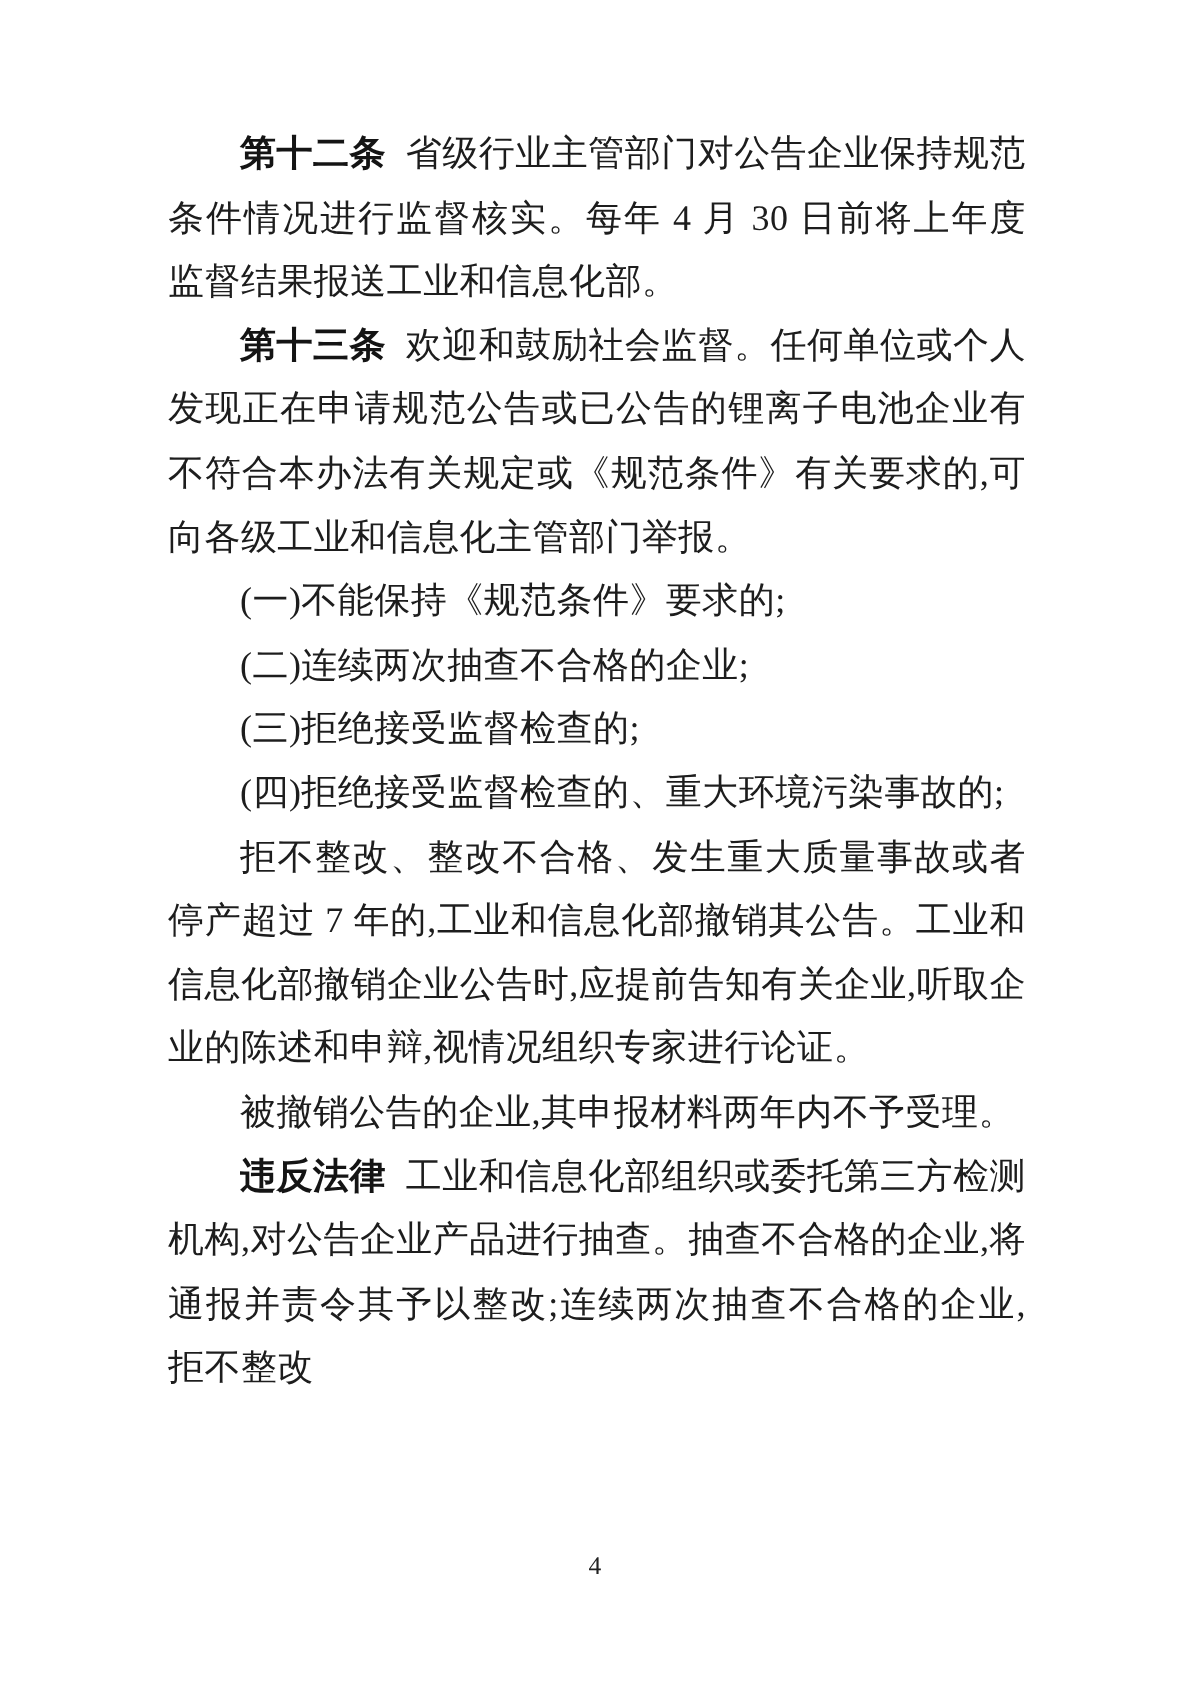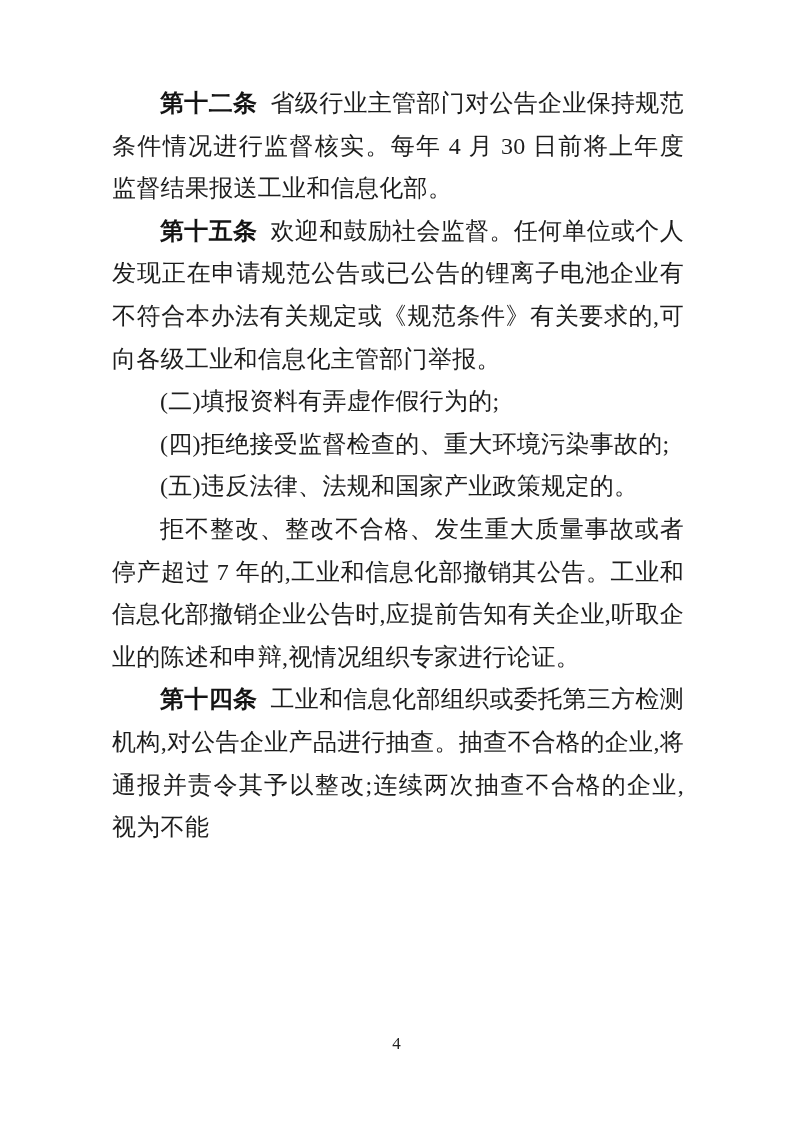--- a/index.html
+++ b/index.html
@@ -52,32 +52,34 @@
     color: #222222;
   }
 </style>
 </head>
 <body>
 
 <div class="page">
   <main class="doc-body" id="doc-body">
   <p class="para"><b class="article-no">第十二条</b><span class="para-text">省级行业主管部门对公告企业保持规范条件情况进行监督核实。每年 4 月 30 日前将上年度监督结果报送工业和信息化部。</span></p>
 
-  <p class="para"><b class="article-no">第十五条</b><span class="para-text">欢迎和鼓励社会监督。任何单位或个人发现正在申请规范公告或已公告的锂离子电池企业有不符合本办法有关规定或《规范条件》有关要求的,可向各级工业和信息化主管部门举报。</span></p>
+  <p class="para"><b class="article-no">第十三条</b><span class="para-text">欢迎和鼓励社会监督。任何单位或个人发现正在申请规范公告或已公告的锂离子电池企业有不符合本办法有关规定或《规范条件》有关要求的,可向各级工业和信息化主管部门举报。</span></p>
 
 
+  <p class="para"><span class="para-text">(一)不能保持《规范条件》要求的;</span></p>
 
-  <p class="para"><span class="para-text">(二)填报资料有弄虚作假行为的;</span></p>
+  <p class="para"><span class="para-text">(二)连续两次抽查不合格的企业;</span></p>
 
+  <p class="para"><span class="para-text">(三)拒绝接受监督检查的;</span></p>
 
   <p class="para"><span class="para-text">(四)拒绝接受监督检查的、重大环境污染事故的;</span></p>
 
-  <p class="para"><span class="para-text">(五)违反法律、法规和国家产业政策规定的。</span></p>
 
   <p class="para"><span class="para-text">拒不整改、整改不合格、发生重大质量事故或者停产超过 7 年的,工业和信息化部撤销其公告。工业和信息化部撤销企业公告时,应提前告知有关企业,听取企业的陈述和申辩,视情况组织专家进行论证。</span></p>
 
+  <p class="para"><span class="para-text">被撤销公告的企业,其申报材料两年内不予受理。</span></p>
 
-  <p class="para"><b class="article-no">第十四条</b><span class="para-text">工业和信息化部组织或委托第三方检测机构,对公告企业产品进行抽查。抽查不合格的企业,将通报并责令其予以整改;连续两次抽查不合格的企业,视为不能</span></p>
+  <p class="para"><b class="article-no">违反法律</b><span class="para-text">工业和信息化部组织或委托第三方检测机构,对公告企业产品进行抽查。抽查不合格的企业,将通报并责令其予以整改;连续两次抽查不合格的企业,拒不整改</span></p>
 </main>
   <footer class="page-footer">
     <span class="page-number">4</span>
   </footer>
 </div>
 
 </body></html>

